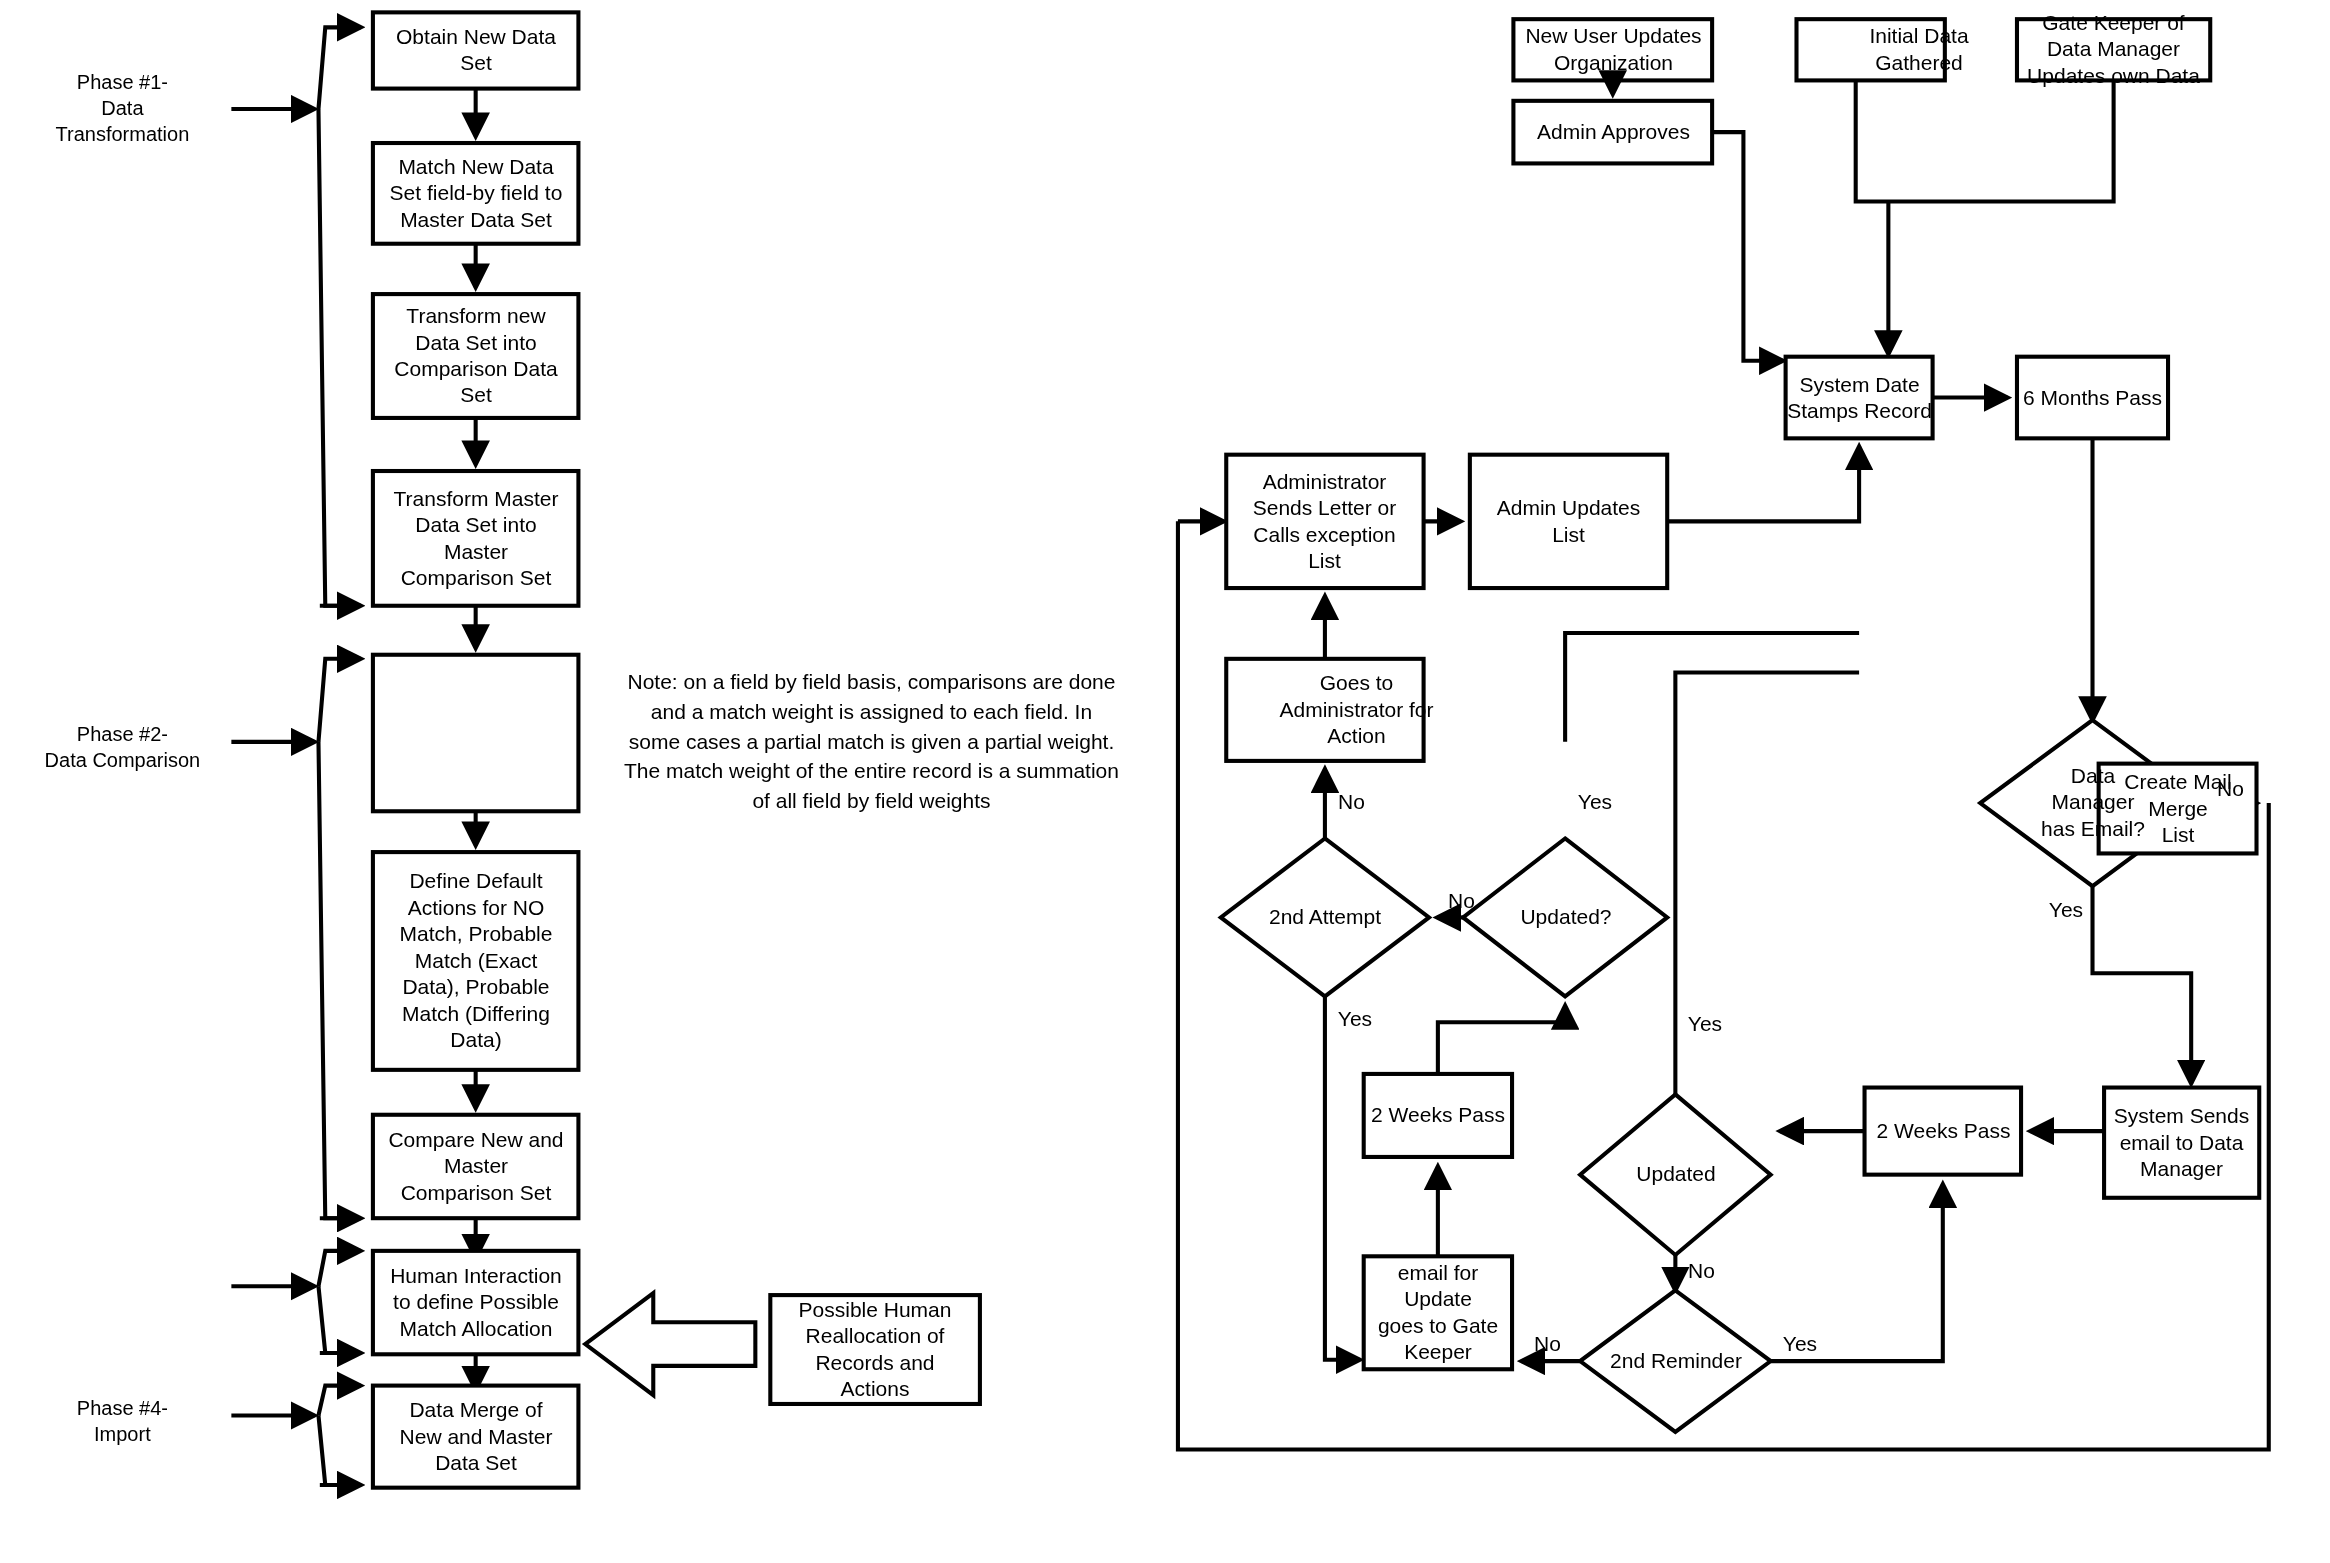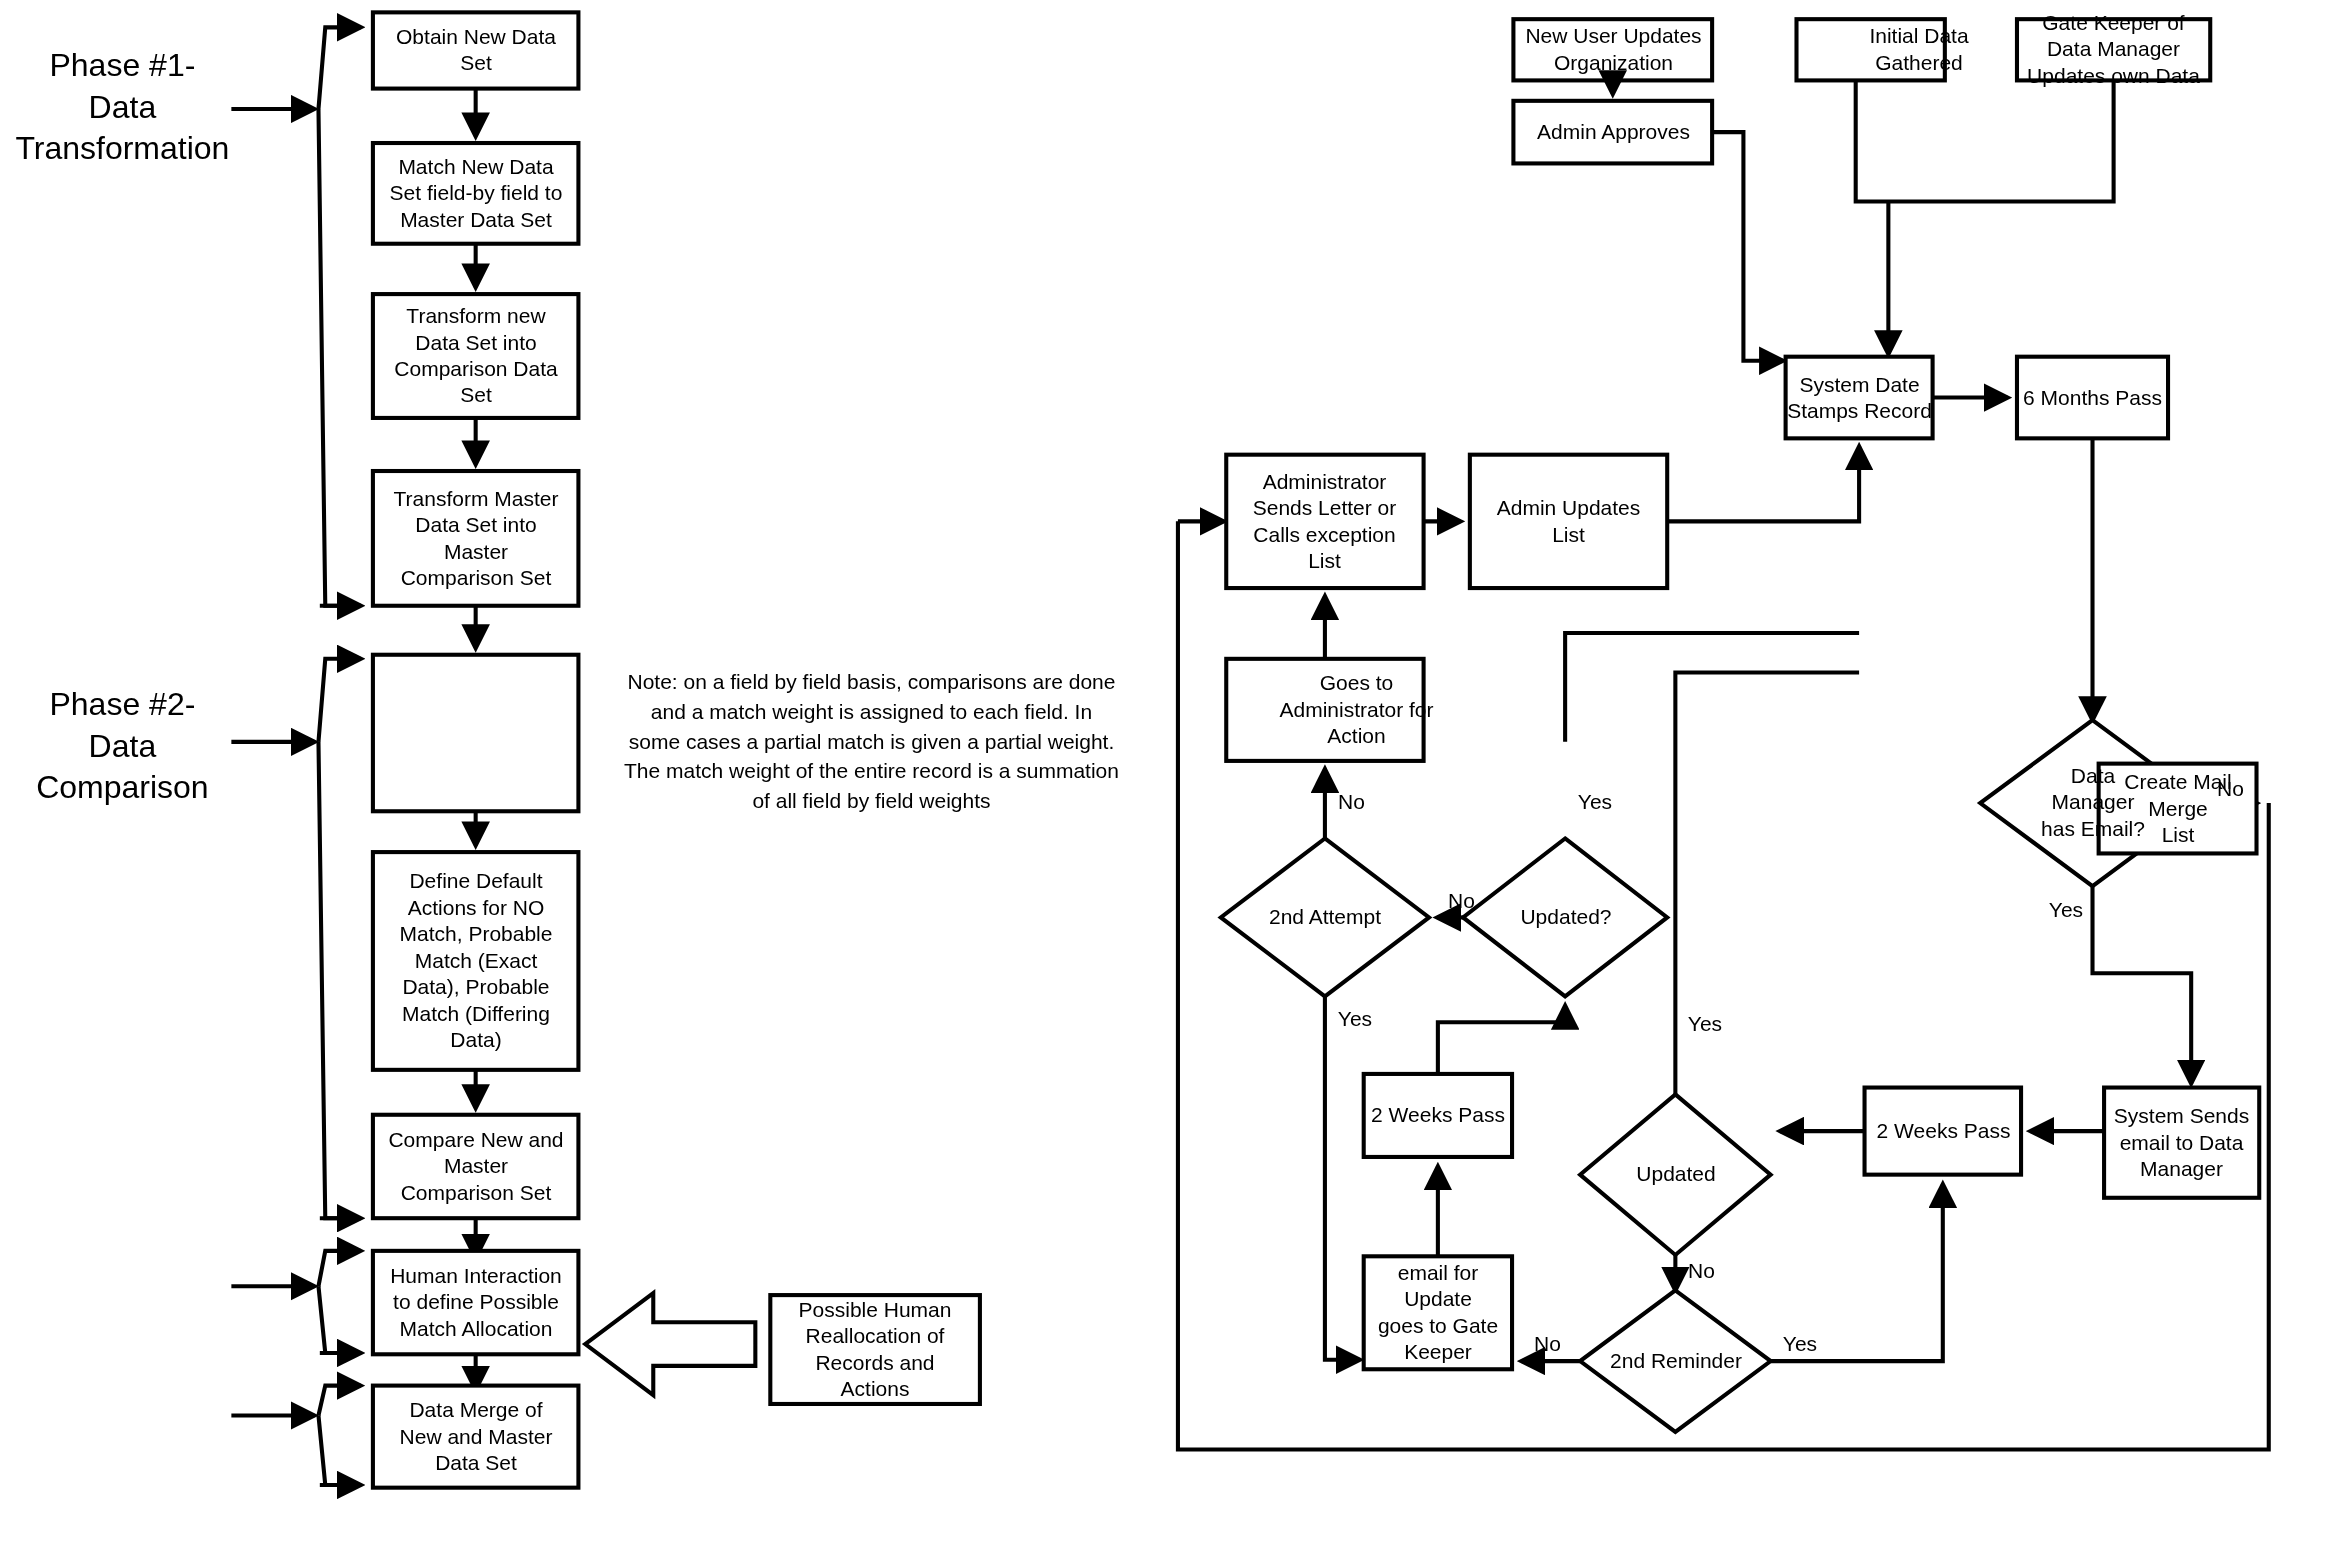--- a/index.html
+++ b/index.html
@@ -57,21 +57,21 @@
     font-family: "Liberation Sans", sans-serif;
     text-align: center;
     display: flex;
     align-items: center;
     justify-content: center;
     line-height: 1.26;
     pointer-events: none;
     white-space: pre-line;
   }
   .txt.node-label { font-size: 21px; }
-  .txt.phase-label { font-size: 32px; line-height: 1.3; }
+  .txt.phase-label { font-size: 20px; line-height: 1.3; }
   .txt.note-block {
     font-size: 21px;
     text-align: center;
     line-height: 1.42;
     display: block;
   }
   .txt.edge-lbl { font-size: 21px; }
 </style>
 </head>
 <body>
@@ -227,20 +227,22 @@
 
   <svg class="canvas" viewBox="0 0 3424 2298" xmlns="http://www.w3.org/2000/svg" style="pointer-events:none">
     <rect class="shape-rect" x="3084" y="1122" width="232" height="132"></rect>
   </svg>
 
   <div class="txt phase-label" style="left:20.4px; top:53px; width:204px; height:109px;">Phase #1-
 Data
 Transformation</div>
   <div class="txt phase-label" style="left:20.4px; top:709px; width:204px; height:75px;">Phase #2-
 Data Comparison</div>
+  <div class="txt phase-label" style="left:20.4px; top:1383px; width:204px; height:75px;">Phase #4-
+Import</div>
 
   <div class="txt node-label" style="left:373px; top:12.3px; width:206px; height:76px;">Obtain New Data
 Set</div>
   <div class="txt node-label" style="left:373px; top:143px; width:206px; height:101px;">Match New Data
 Set field-by field to
 Master Data Set</div>
   <div class="txt node-label" style="left:373px; top:294px; width:206px; height:124px;">Transform new
 Data Set into
 Comparison Data
 Set</div>

